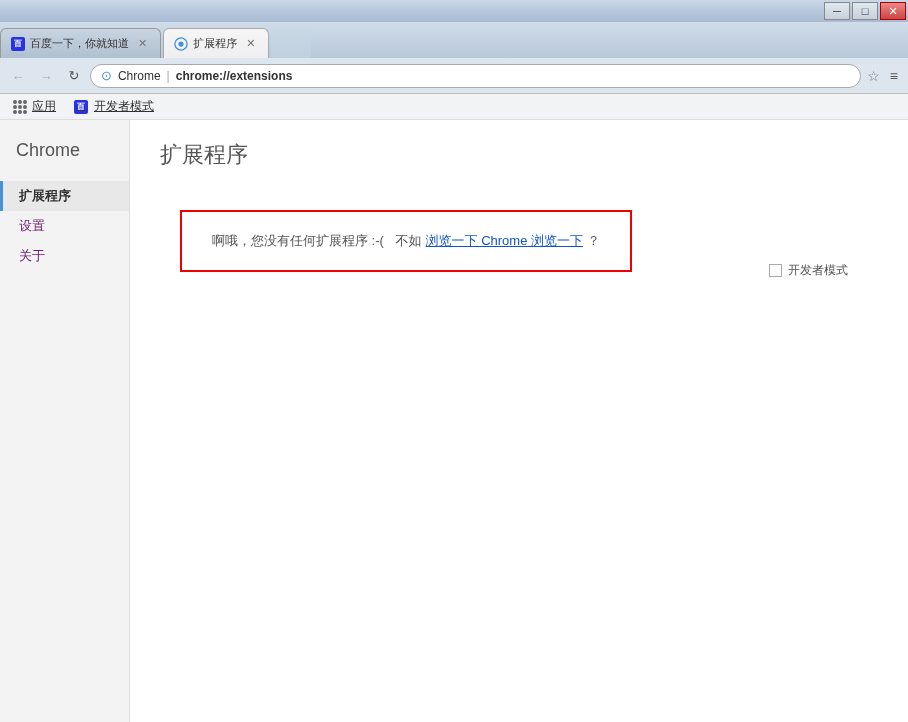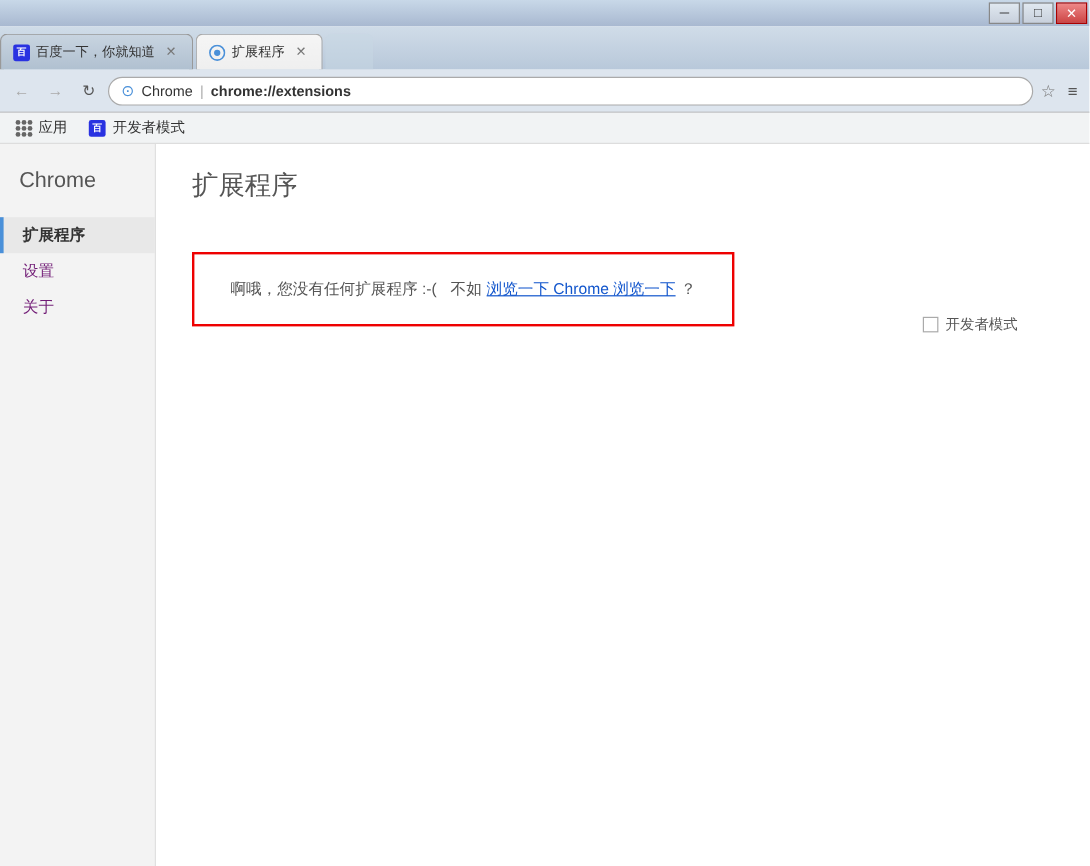--- a/index.html
+++ b/index.html
@@ -151,20 +151,21 @@
       font-size: 12px;
     }
     .bookmark-item {
       display: flex;
       align-items: center;
       gap: 3px;
       cursor: pointer;
       padding: 2px 5px;
       border-radius: 3px;
       color: #333;
+      text-decoration: underline;
     }
     .apps-icon {
       display: grid;
       grid-template-columns: repeat(3, 4px);
       gap: 1px;
       margin-right: 2px;
     }
     .apps-dot {
       width: 4px;
       height: 4px;
@@ -361,21 +362,21 @@
 
     <div class="main-content" style="position:relative;">
       <div class="extensions-header">
         <h1 class="page-title">扩展程序</h1>
         <div class="developer-mode">
           <div class="checkbox"></div>
           <span>开发者模式</span>
         </div>
       </div>
 
-      <div style="margin-top: 10px; ">
+      <div style="margin-top: 10px; margin-left: 20px;">
         <div class="empty-extensions">
           <span class="empty-text">
             <span>啊哦，您没有任何扩展程序</span><span> :-(</span>
           </span>
           <span>&nbsp;</span>
           <span>不如</span>
           <a class="store-link">浏览一下 Chrome 浏览一下</a>
           <span>？</span>
         </div>
       </div>

